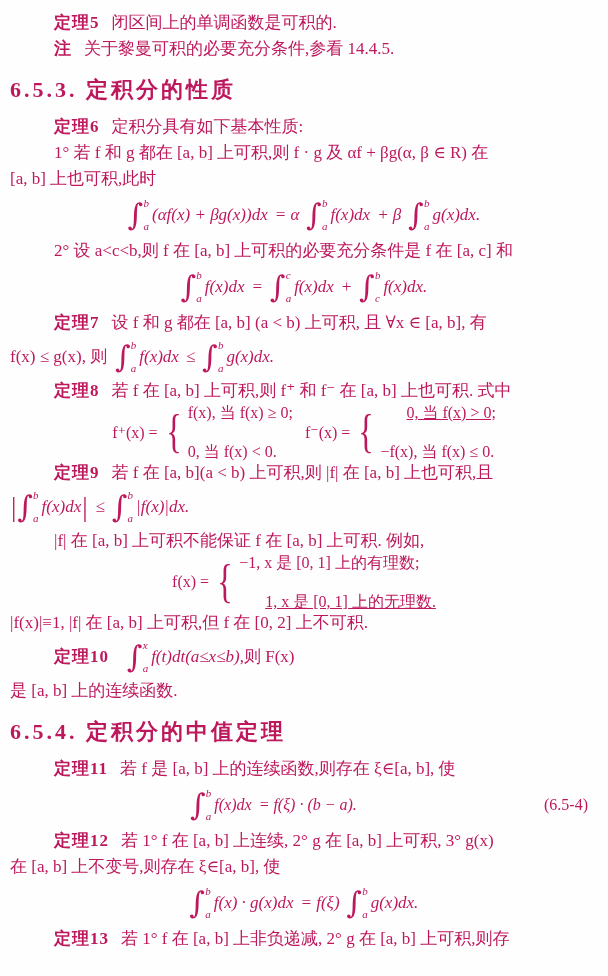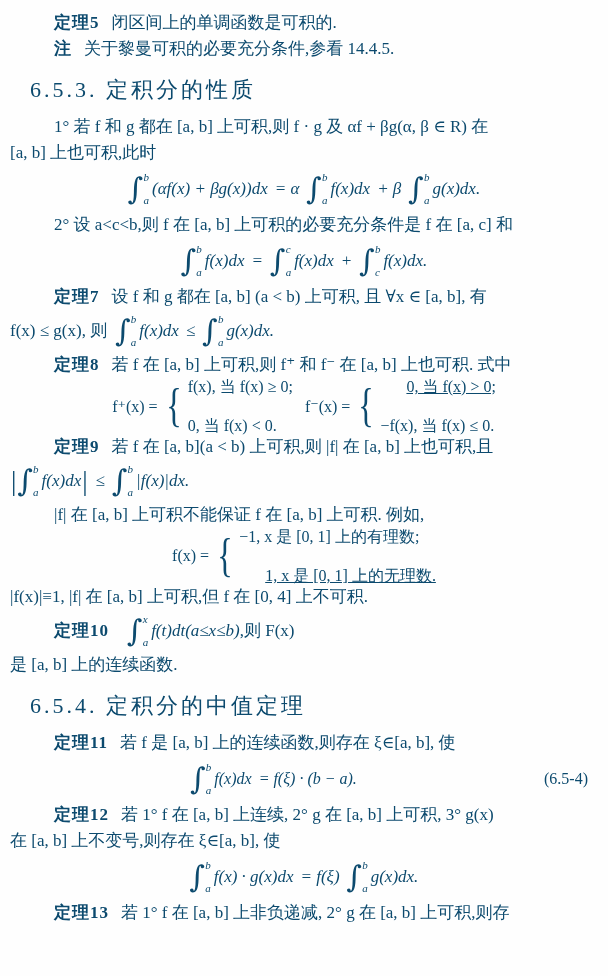--- a/index.html
+++ b/index.html
@@ -1,26 +1,26 @@
 <!DOCTYPE html>
 <html><head>
 <meta charset="utf-8">
 <style>
   * { box-sizing: border-box; }
   html, body { margin: 0; padding: 0; background: #ffffff; }
   .page {
     width: 608px; height: 976px; overflow: hidden;
-    background: #fefefe; color: #0c4a6e;
+    background: #fefefe; color: #be185d;
     font-family: "Liberation Serif", "DejaVu Serif", serif;
     padding: 10px 10px 0 10px; position: relative;
   }
   .ln { font-size: 17px; line-height: 26px; white-space: nowrap; }
   .ind { padding-left: 44px; }
   .thm { font-weight: 700; margin-right: 12px; letter-spacing: 1px; }
-  .sechead { font-size: 22px; font-weight: 400; letter-spacing: 3px; padding: 13px 0 9px 0; margin-left: 20px; }
+  .sechead { font-size: 22px; font-weight: 700; letter-spacing: 3px; padding: 13px 0 9px 0; }
   .mln { display: flex; align-items: center; height: 42px; }
   .frow { display: flex; justify-content: center; align-items: center; height: 46px; font-size: 17px; }
   .intg { display: inline-flex; align-items: center; }
   .isign { font-size: 30px; line-height: 30px; font-family: "DejaVu Serif", serif; font-weight: 400; }
   .ilim { display: inline-flex; flex-direction: column; justify-content: space-between;
           height: 34px; font-size: 11px; line-height: 11px; font-style: italic; margin-right: 3px; }
   .ibody { font-style: italic; }
   .mop { margin: 0 7px; font-style: italic; }
   .tallbar { font-size: 27px; font-weight: 300; line-height: 27px; margin: 0 1px; }
   .pwrow { display: flex; justify-content: center; align-items: center; gap: 12px; height: 56px; font-size: 16px; }
@@ -41,20 +41,23 @@
   <div class="ln ind">
     <span class="thm">定理5</span><span>闭区间上的单调函数是可积的.</span>
   </div>
 
   <div class="ln ind">
     <span class="thm">注</span><span>关于黎曼可积的必要充分条件,参看 14.4.5.</span>
   </div>
 
   <div class="sechead">6.5.3. 定积分的性质</div>
 
+  <div class="ln ind">
+    <span class="thm">定理6</span><span>定积分具有如下基本性质:</span>
+  </div>
   <div class="ln ind">1° 若 f 和 g 都在 [a, b] 上可积,则 f · g 及 αf + βg(α, β ∈ R) 在</div>
   <div class="ln">[a, b] 上也可积,此时</div>
 
   <div class="frow">
     <span class="intg">
         <span class="isign">∫</span>
         <span class="ilim">
           <span class="iup">b</span>
           <span class="ilo">a</span>
         </span>
@@ -187,21 +190,21 @@
   <div class="pwrow">
     <span class="pw">
       <span class="pwlhs">f(x) =</span>
       <span class="brace">{</span>
       <span class="cases">
         <span>−1, x 是 [0, 1] 上的有理数;</span>
         <span class="pad">1,  x 是 [0, 1] 上的无理数.</span>
       </span>
     </span>
   </div>
-  <div class="ln">|f(x)|≡1, |f| 在 [a, b] 上可积,但 f 在 [0, 4] 上不可积.</div>
+  <div class="ln">|f(x)|≡1, |f| 在 [a, b] 上可积,但 f 在 [0, 2] 上不可积.</div>
 
   <div class="ln mln ind">
     <span class="thm">定理10</span>
       <span style="width:6px"></span>
     <span class="intg">
         <span class="isign">∫</span>
         <span class="ilim">
           <span class="iup">x</span>
           <span class="ilo">a</span>
         </span>

